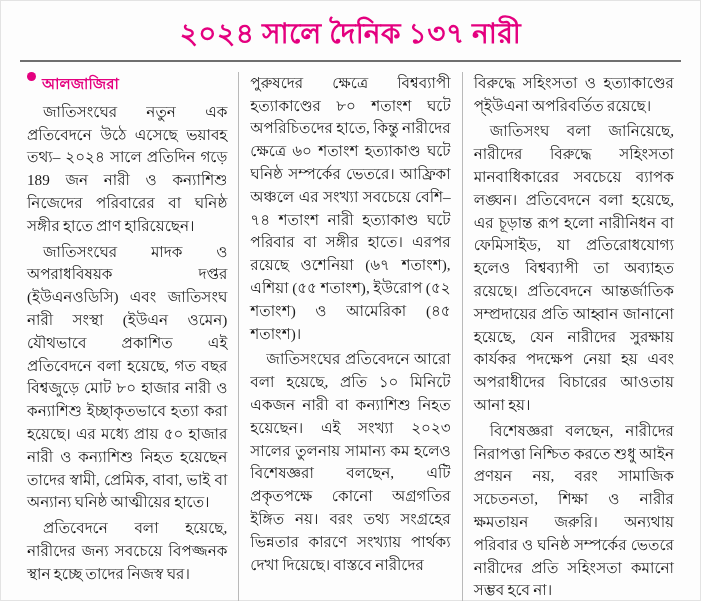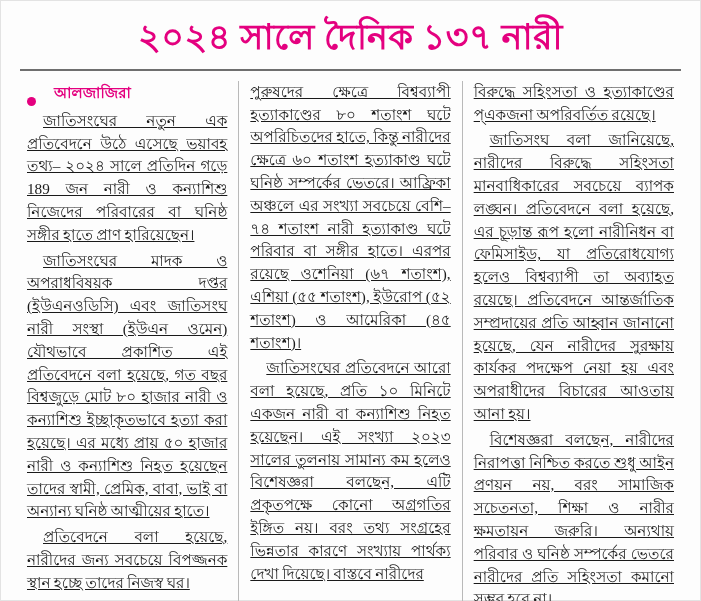--- a/index.html
+++ b/index.html
@@ -26,21 +26,21 @@
     position: absolute;
     left: 0; top: 0; right: 0; bottom: 0;
     border: 1px solid #e3e3e3;
     pointer-events: none;
   }
   .headline {
     text-align: center;
     color: #e4007f;
     font-family: "Liberation Serif", serif;
     font-weight: bold;
-    font-size: 35px;
+    font-size: 28px;
     line-height: 1.28;
     letter-spacing: 0.5px;
     margin: 2px 0 6px 0;
     padding: 0 6px;
   }
   .headline .line {
     display: block;
   }
   .rule {
     height: 2px;
@@ -56,22 +56,22 @@
     flex: 1 1 0;
     padding: 0 11px;
     box-sizing: border-box;
     position: relative;
   }
   .col + .col {
     border-left: 1px solid #b9b9b9;
   }
   .byline {
     display: flex;
-    align-items: flex-end;
-    gap: 18px;
+    align-items: flex-start;
+    gap: 6px;
     margin-bottom: 4px;
   }
   .bullet {
     width: 9px;
     height: 9px;
     border-radius: 50%;
     background: #e4007f;
     display: inline-block;
     flex: 0 0 auto;
   }
@@ -84,21 +84,20 @@
   p.para {
     margin: 0 0 3px 0;
     font-family: "Liberation Serif", serif;
     font-size: 15.2px;
     line-height: 1.5;
     color: #1a1a1a;
     text-align: justify;
     text-justify: inter-word;
     text-indent: 16px;
     word-spacing: -0.5px;
-    text-decoration: underline;
   }
   p.para.noindent {
     text-indent: 0;
   }
 </style>
 </head>
 <body>
 
 <div class="page">
 
@@ -119,19 +118,19 @@
       <p class="para">জাতিসংঘের মাদক ও অপরাধবিষয়ক দপ্তর (ইউএনওডিসি) এবং জাতিসংঘ নারী সংস্থা (ইউএন ওমেন) যৌথভাবে প্রকাশিত এই প্রতিবেদনে বলা হয়েছে, গত বছর বিশ্বজুড়ে মোট ৮০ হাজার নারী ও কন্যাশিশু ইচ্ছাকৃতভাবে হত্যা করা হয়েছে। এর মধ্যে প্রায় ৫০ হাজার নারী ও কন্যাশিশু নিহত হয়েছেন তাদের স্বামী, প্রেমিক, বাবা, ভাই বা অন্যান্য ঘনিষ্ঠ আত্মীয়ের হাতে।</p>
       <p class="para">প্রতিবেদনে বলা হয়েছে, নারীদের জন্য সবচেয়ে বিপজ্জনক স্থান হচ্ছে তাদের নিজস্ব ঘর।</p>
     </div>
 
     <div class="col">
       <p class="para noindent">পুরুষদের ক্ষেত্রে বিশ্বব্যাপী হত্যাকাণ্ডের ৮০ শতাংশ ঘটে অপরিচিতদের হাতে, কিন্তু নারীদের ক্ষেত্রে ৬০ শতাংশ হত্যাকাণ্ড ঘটে ঘনিষ্ঠ সম্পর্কের ভেতরে। আফ্রিকা অঞ্চলে এর সংখ্যা সবচেয়ে বেশি– ৭৪ শতাংশ নারী হত্যাকাণ্ড ঘটে পরিবার বা সঙ্গীর হাতে। এরপর রয়েছে ওশেনিয়া (৬৭ শতাংশ), এশিয়া (৫৫ শতাংশ), ইউরোপ (৫২ শতাংশ) ও আমেরিকা (৪৫ শতাংশ)।</p>
       <p class="para">জাতিসংঘের প্রতিবেদনে আরো বলা হয়েছে, প্রতি ১০ মিনিটে একজন নারী বা কন্যাশিশু নিহত হয়েছেন। এই সংখ্যা ২০২৩ সালের তুলনায় সামান্য কম হলেও বিশেষজ্ঞরা বলছেন, এটি প্রকৃতপক্ষে কোনো অগ্রগতির ইঙ্গিত নয়। বরং তথ্য সংগ্রহের ভিন্নতার কারণে সংখ্যায় পার্থক্য দেখা দিয়েছে। বাস্তবে নারীদের</p>
     </div>
 
     <div class="col">
-      <p class="para noindent">বিরুদ্ধে সহিংসতা ও হত্যাকাণ্ডের প্একজনা অপরিবর্তিত রয়েছে।</p>
+      <p class="para noindent">বিরুদ্ধে সহিংসতা ও হত্যাকাণ্ডের প্ইউএনা অপরিবর্তিত রয়েছে।</p>
       <p class="para">জাতিসংঘ বলা জানিয়েছে, নারীদের বিরুদ্ধে সহিংসতা মানবাধিকারের সবচেয়ে ব্যাপক লঙ্ঘন। প্রতিবেদনে বলা হয়েছে, এর চূড়ান্ত রূপ হলো নারীনিধন বা ফেমিসাইড, যা প্রতিরোধযোগ্য হলেও বিশ্বব্যাপী তা অব্যাহত রয়েছে। প্রতিবেদনে আন্তর্জাতিক সম্প্রদায়ের প্রতি আহ্বান জানানো হয়েছে, যেন নারীদের সুরক্ষায় কার্যকর পদক্ষেপ নেয়া হয় এবং অপরাধীদের বিচারের আওতায় আনা হয়।</p>
       <p class="para">বিশেষজ্ঞরা বলছেন, নারীদের নিরাপত্তা নিশ্চিত করতে শুধু আইন প্রণয়ন নয়, বরং সামাজিক সচেতনতা, শিক্ষা ও নারীর ক্ষমতায়ন জরুরি। অন্যথায় পরিবার ও ঘনিষ্ঠ সম্পর্কের ভেতরে নারীদের প্রতি সহিংসতা কমানো সম্ভব হবে না।</p>
     </div>
 
   </div>
 </div>
 
 </body></html>

